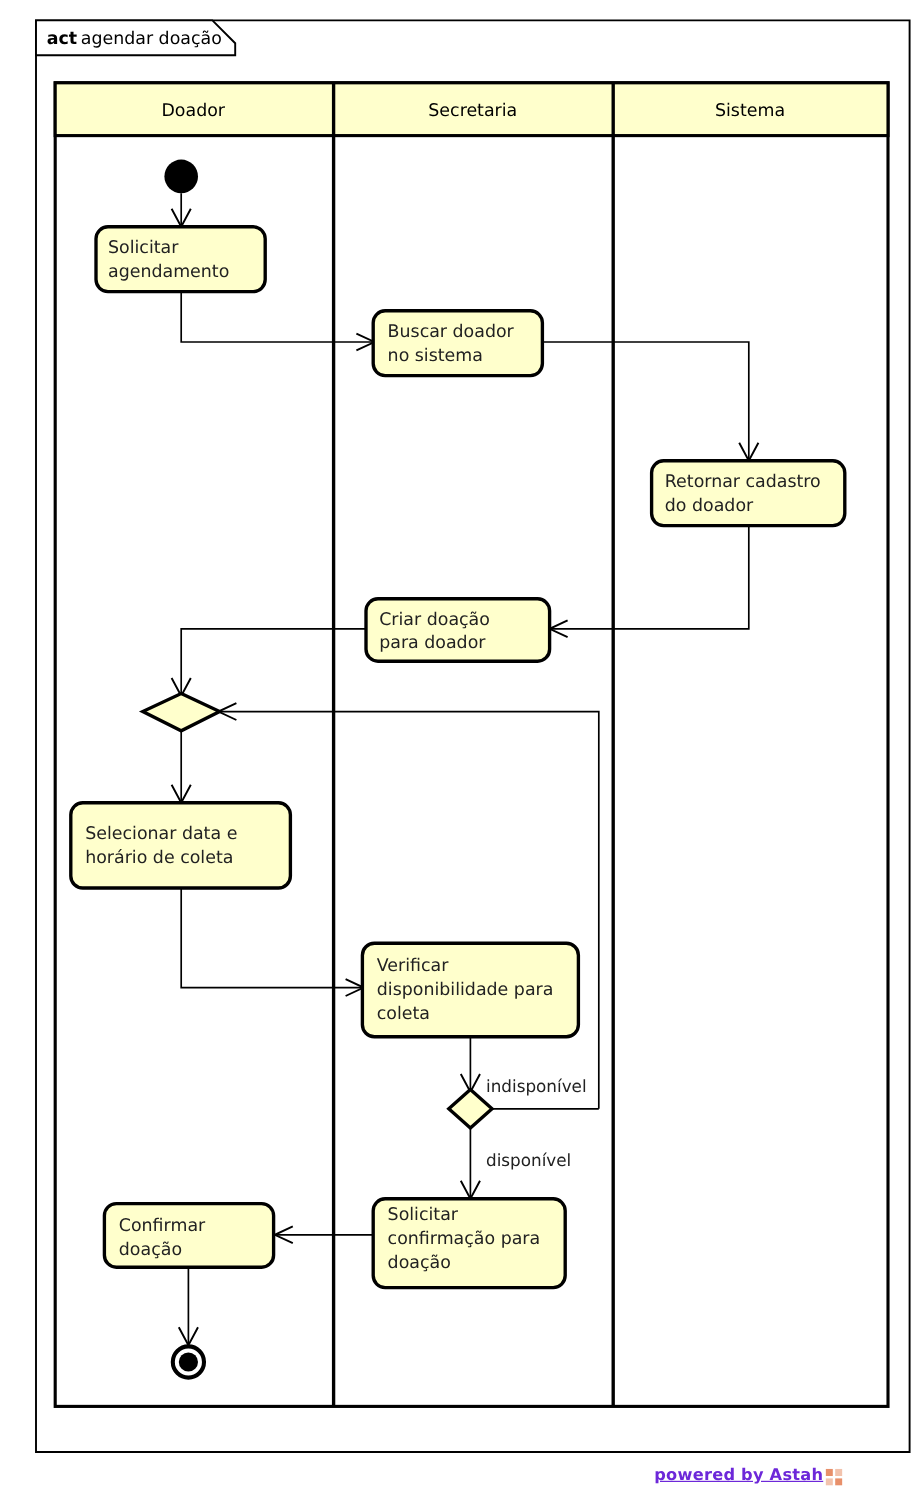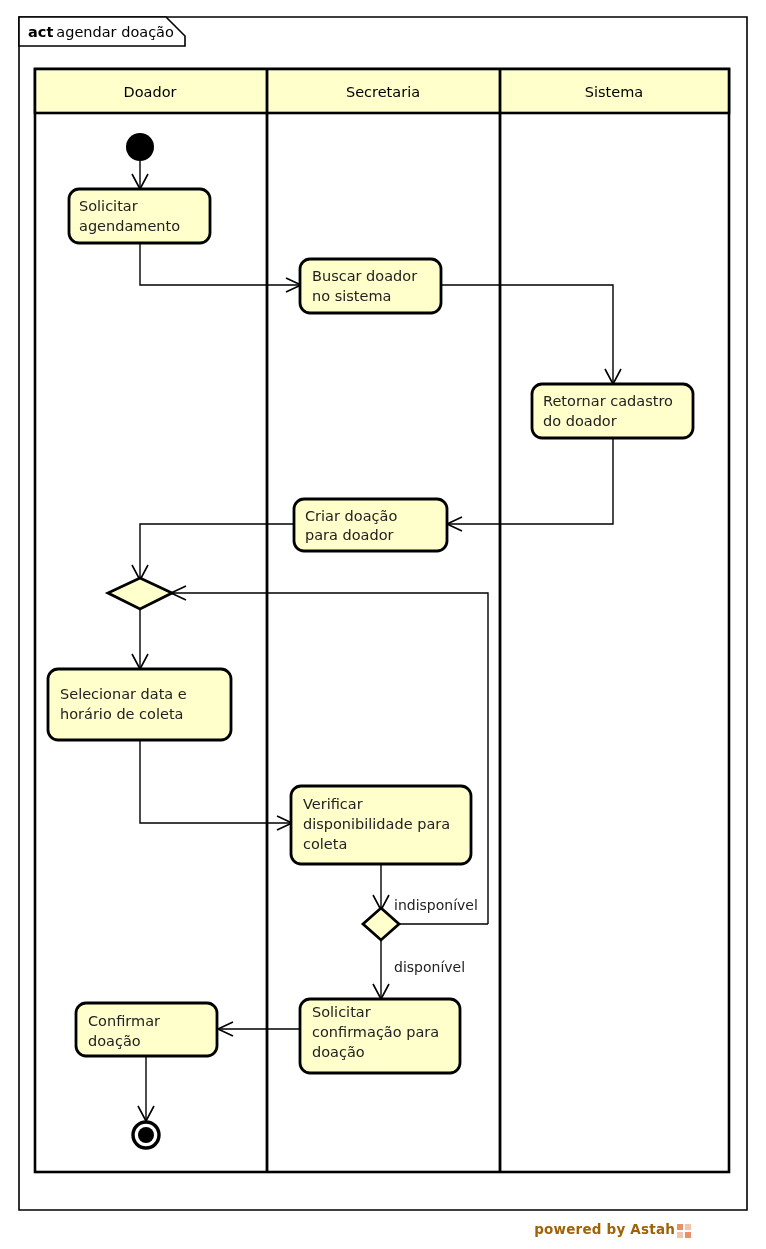--- a/index.html
+++ b/index.html
@@ -9,21 +9,21 @@
   }
   body {
     width: 766px;
     height: 1249px;
     position: relative;
     font-family: "DejaVu Sans", "Liberation Sans", sans-serif;
     overflow: hidden;
   }
   #diagram-root {
     position: absolute;
-    left: 0; top: 0;
+    left: 11px; top: 0;
     width: 709px;
     height: 1249px;
     text-align: right;
   }
   svg { display: block; }
   .frame-border { fill: none; stroke: #000000; stroke-width: 1.6; }
   .frame-tab-path { fill: #ffffff; stroke: #000000; stroke-width: 1.6; }
   .tab-text { font-size: 14.5px; fill: #000000; }
   .tab-kind { font-weight: bold; }
   .lane-header-rect { fill: #ffffcc; stroke: #000000; stroke-width: 2.6; }
@@ -42,25 +42,26 @@
   .initial-node { fill: #000000; }
   .final-outer { fill: #ffffff; stroke: #000000; stroke-width: 3.4; }
   .final-inner { fill: #000000; }
   .guard-text { font-size: 14px; fill: #222222; }
   .watermark {
     position: absolute;
     right: 18px;
     bottom: 12px;
     font-size: 13.5px;
     font-weight: bold;
-    color: #a16207;
+    color: #6d28d9;
     letter-spacing: 0.2px;
     display: flex;
     align-items: center;
     gap: 2px;
+    text-decoration: underline;
   }
   .astah-logo {
     display: inline-block;
     width: 14px;
     height: 14px;
     position: relative;
     top: 2px;
   }
 </style>
 </head>

